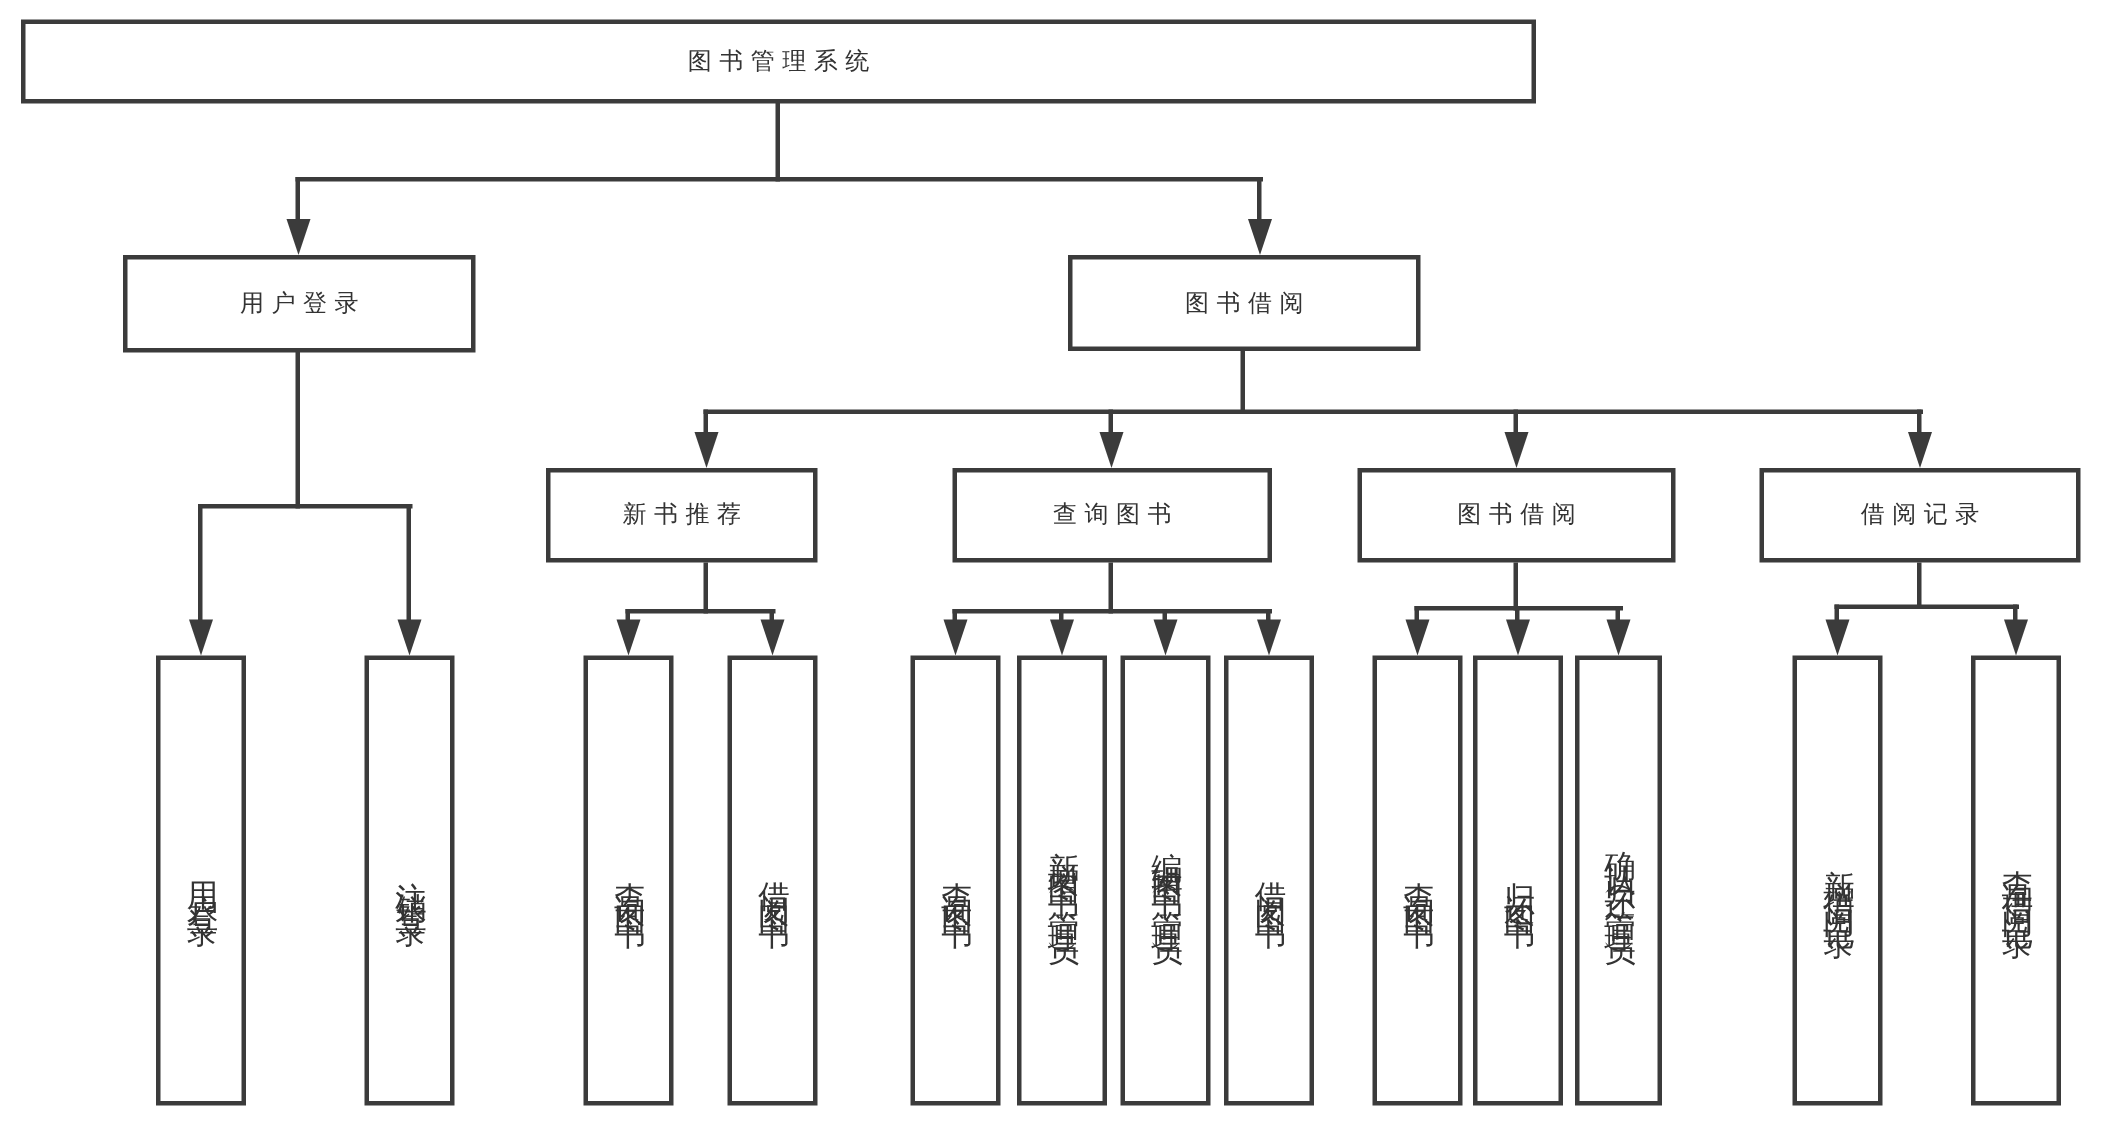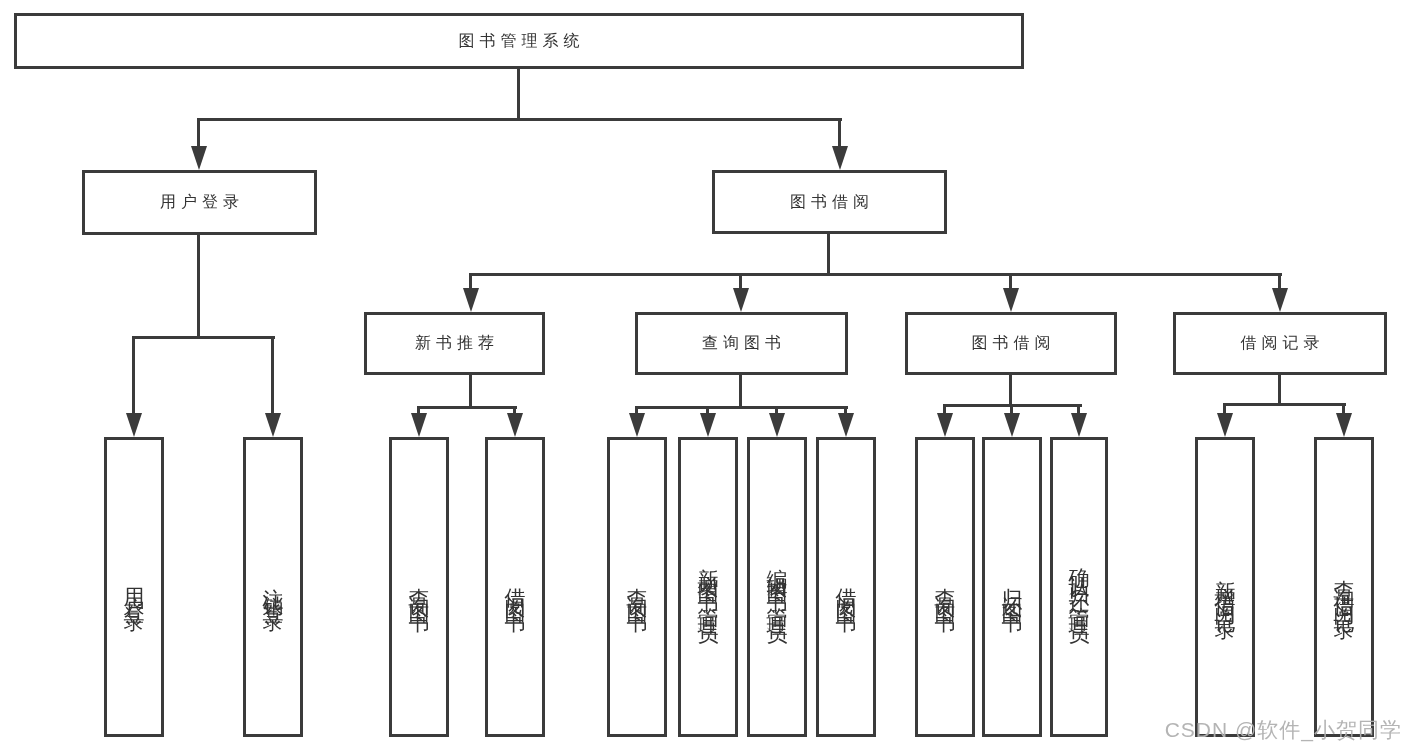--- a/index.html
+++ b/index.html
@@ -206,15 +206,14 @@
   <div class="vline" style="left:1077px; top:404px; height:12px;"></div>
   <div class="arrowhead" style="left:1071px; top:413px;"></div>
 
   <div class="vline" style="left:1278px; top:375px; height:31px;"></div>
   <div class="hline" style="left:1223px; top:403px; width:123px;"></div>
   <div class="vline" style="left:1223px; top:403px; height:13px;"></div>
   <div class="arrowhead" style="left:1217px; top:413px;"></div>
   <div class="vline" style="left:1342px; top:403px; height:13px;"></div>
   <div class="arrowhead" style="left:1336px; top:413px;"></div>
 
-  <div class="watermark">CSDN @软件_小贺同学</div>
 
 </div>
 
 </body></html>

